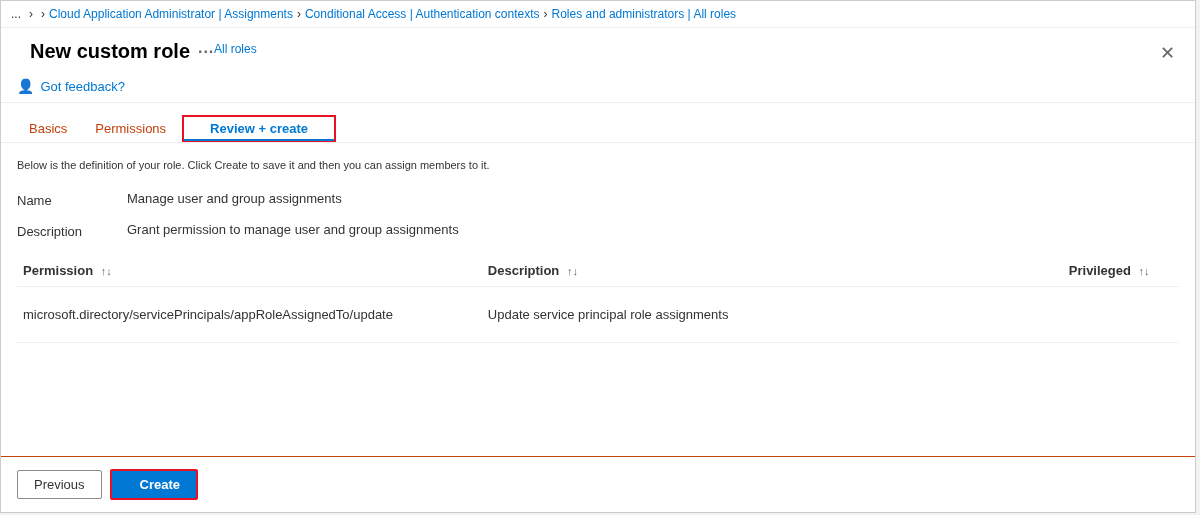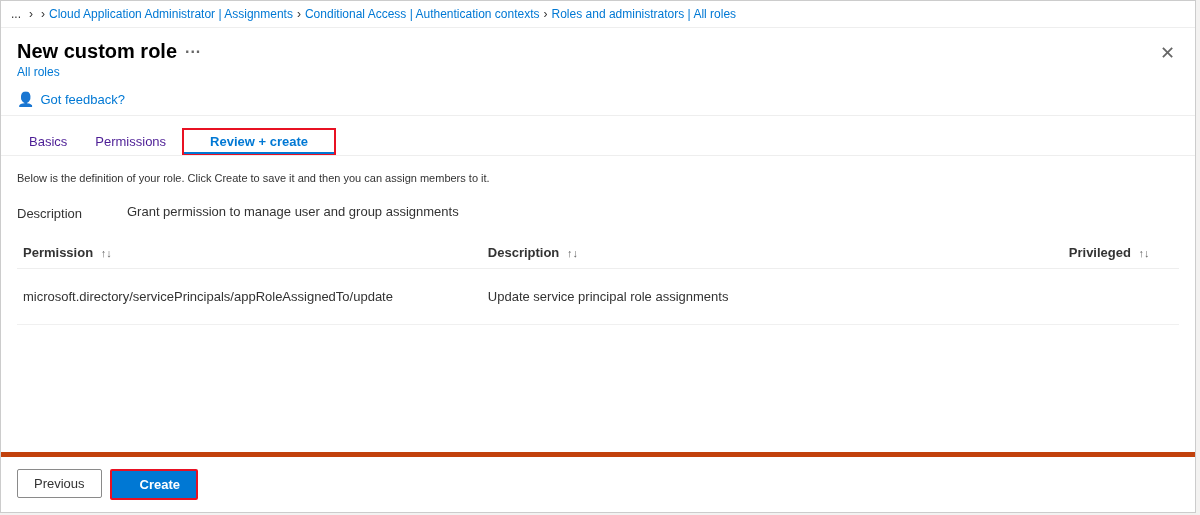--- a/index.html
+++ b/index.html
@@ -7,51 +7,51 @@
 
     .window { background: #fff; border: 1px solid #ccc; width: 1196px; min-height: 513px; position: relative; display: flex; flex-direction: column; }
 
     .breadcrumb-bar { display: flex; align-items: center; padding: 6px 10px; font-size: 12px; color: #0078d4; border-bottom: 1px solid #eee; flex-wrap: nowrap; white-space: nowrap; overflow: hidden; }
     .breadcrumb-bar span { color: #333; }
     .breadcrumb-bar a { color: #0078d4; text-decoration: none; cursor: pointer; }
     .breadcrumb-sep { margin: 0 4px; color: #999; }
     .breadcrumb-dots { margin-right: 4px; color: #666; cursor: pointer; }
 
     .header { padding: 12px 16px 4px 16px; display: flex; align-items: flex-start; justify-content: space-between; }
-    .header-left { display: flex; flex-direction: column; }
+    .header-left { display: flex; flex-direction: row; margin-left: 13px; }
     .header-title { font-size: 20px; font-weight: 600; color: #000; display: flex; align-items: center; gap: 8px; }
     .header-title .more-icon { font-size: 16px; color: #666; cursor: pointer; }
     .header-subtitle { font-size: 12px; color: #0078d4; cursor: pointer; margin-top: 2px; }
     .close-btn { font-size: 18px; color: #666; cursor: pointer; background: none; border: none; line-height: 1; padding: 4px; }
 
     .feedback-bar { padding: 8px 16px; border-bottom: 1px solid #eee; display: flex; align-items: center; gap: 6px; color: #0078d4; font-size: 13px; cursor: pointer; }
     .feedback-icon { font-size: 14px; }
 
     .tabs { display: flex; align-items: center; padding: 12px 16px 0 16px; gap: 0; border-bottom: 1px solid #eee; }
-    .tab { padding: 6px 12px; font-size: 13px; cursor: pointer; color: #4c1d95; border: none; background: none; position: relative; margin-right: 4px; }
+    .tab { padding: 6px 12px; font-size: 13px; cursor: pointer; color: #c2410c; border: none; background: none; position: relative; margin-right: 4px; }
     .tab.active { color: #0078d4; font-weight: 600; border: 2px solid #e81123; padding: 4px 26px; }
     .tab.active::after { content: ''; position: absolute; bottom: -1px; left: 0; right: 0; height: 2px; background: #0078d4; }
 
     .content { padding: 16px; flex: 1; }
     .description-text { font-size: 11px; color: #333; margin-bottom: 20px; }
 
     .field-row { display: flex; align-items: flex-start; margin-bottom: 14px; }
     .field-label { font-size: 13px; color: #333; width: 110px; flex-shrink: 0; padding-top: 2px; }
     .field-value { font-size: 13px; color: #333; }
 
     .table-section { margin-top: 16px; }
     .table { width: 100%; border-collapse: collapse; }
     .table th { font-weight: 600; font-size: 13px; text-align: left; padding: 8px 6px; border-bottom: 1px solid #eee; color: #333; }
     .table td { font-size: 13px; padding: 20px 6px; border-bottom: 1px solid #f0f0f0; color: #333; }
     .table th .sort-icon { color: #666; font-size: 11px; margin-left: 4px; cursor: pointer; }
     .col-permission { width: 40%; }
     .col-description { width: 50%; }
     .col-privileged { width: 10%; margin-left: 14px; }
 
-    .footer { padding: 12px 16px; border-top: 5px solid #c2410c; display: flex; align-items: flex-start; gap: 8px; }
+    .footer { padding: 12px 16px; border-top: 1px solid #c2410c; display: flex; align-items: center; gap: 8px; }
     .btn { padding: 6px 16px; font-size: 13px; cursor: pointer; border-radius: 2px; }
     .btn-default { background: #fff; border: 1px solid #8a8a8a; color: #333; }
     .btn-primary { background: #0078d4; border: 2px solid #e81123; color: #fff; font-weight: 600; padding-left: 28px; }
   </style>
 </head>
 <body>
 
 <div class="window">
 
   <div class="breadcrumb-bar">
@@ -84,20 +84,24 @@
   <div class="tabs">
     <button class="tab">Basics</button>
     <button class="tab">Permissions</button>
     <button class="tab active">Review + create</button>
   </div>
 
   <div class="content">
     <p class="description-text">Below is the definition of your role. Click Create to save it and then you can assign members to it.</p>
 
     <div class="field-row">
+      <span class="field-label">Name</span>
+      <span class="field-value">Manage user and group assignments</span>
+    </div>
+    <div class="field-row">
       <span class="field-label">Description</span>
       <span class="field-value">Grant permission to manage user and group assignments</span>
     </div>
 
     <div class="table-section">
       <table class="table">
         <thead>
           <tr>
             <th class="col-permission">
               <span>Permission</span>

